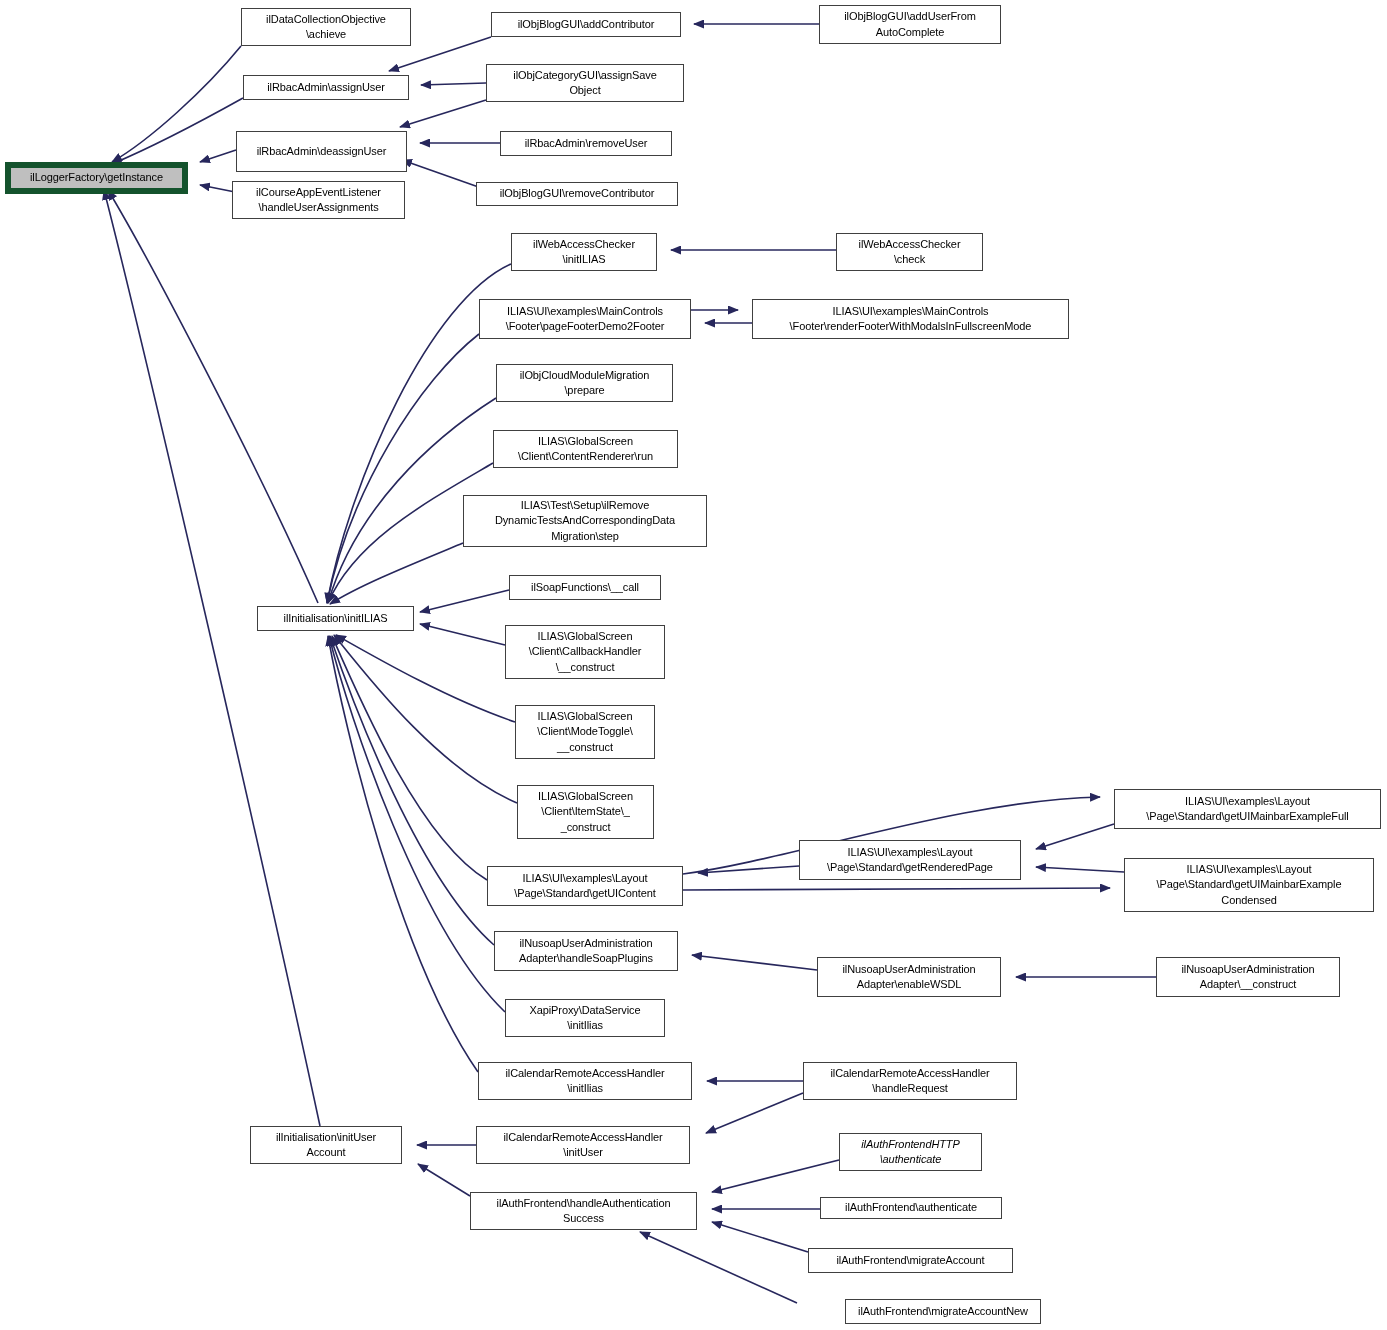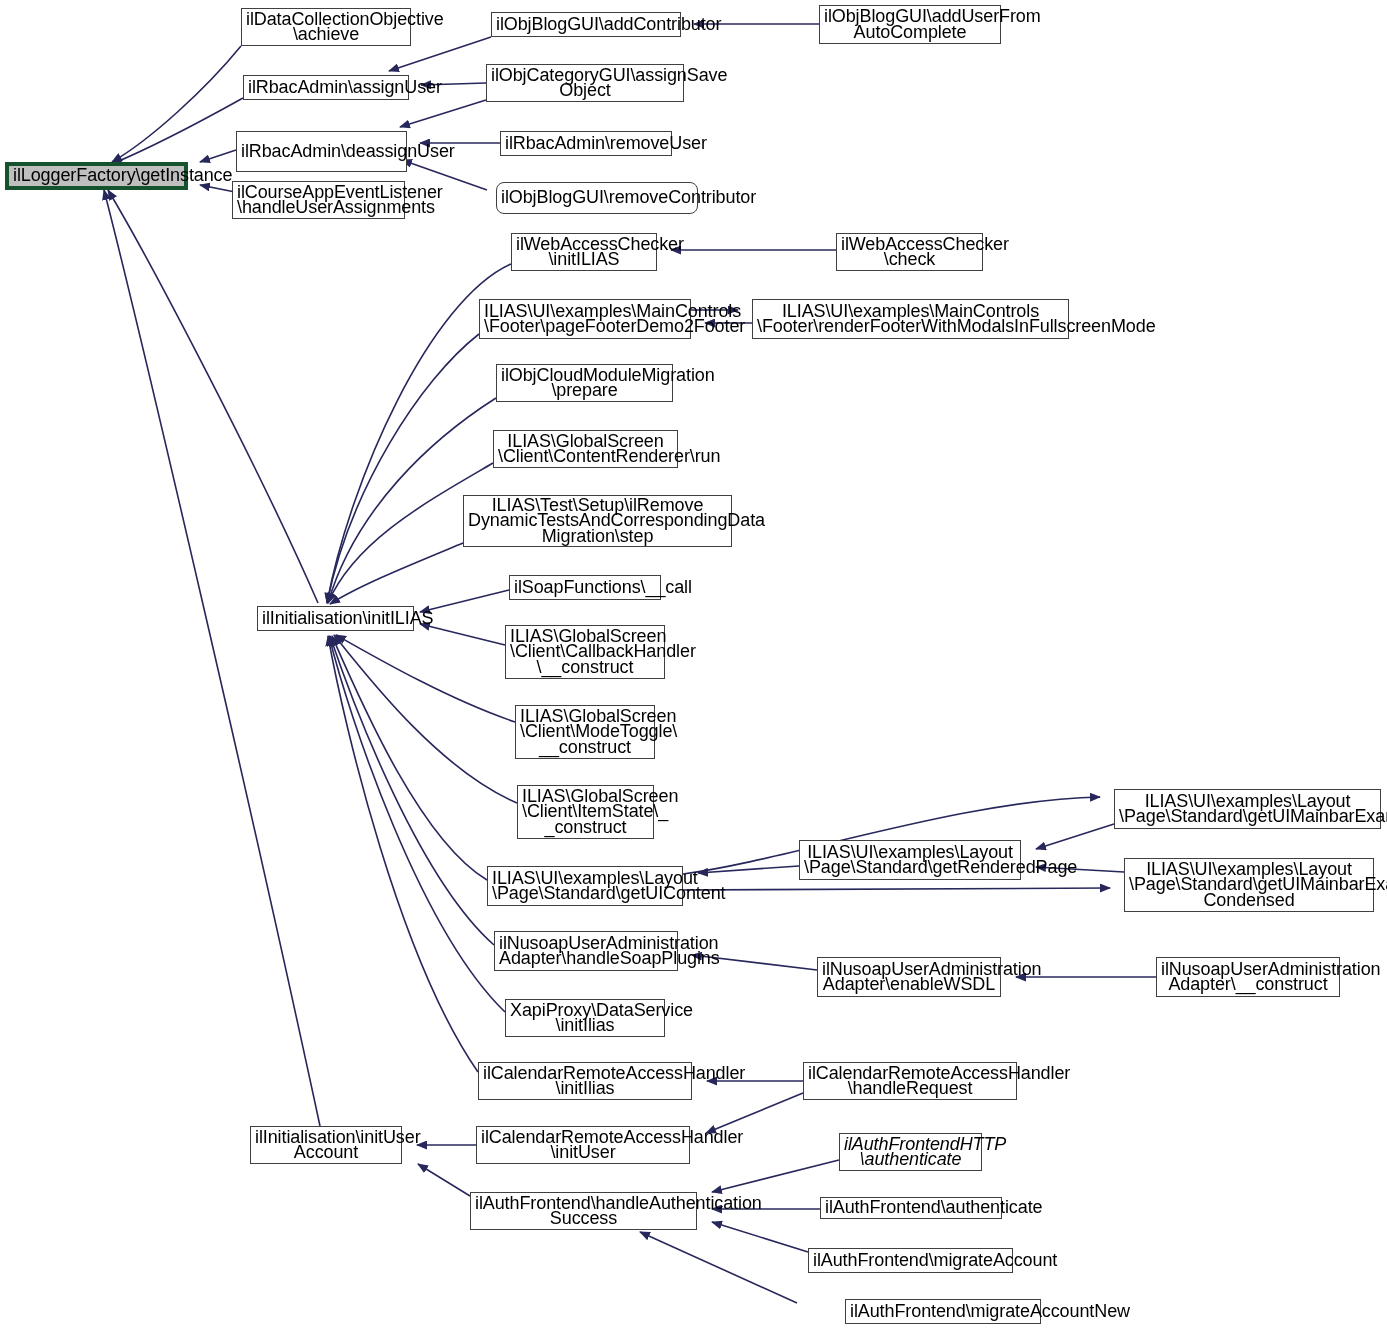--- a/index.html
+++ b/index.html
@@ -17,34 +17,34 @@
     left:0; top:0;
     width:1387px; height:1330px;
     pointer-events:none;
   }
   .node{
     position:absolute;
     box-sizing:border-box;
     border:1px solid #404040;
     background:#ffffff;
     color:#000000;
-    font-size:18px;
+    font-size:11px;
     line-height:15.5px;
     text-align:center;
     display:flex;
     align-items:center;
     justify-content:center;
     padding:10px 4px;
     white-space:pre-line;
     letter-spacing:-0.1px;
     z-index:2;
   }
   .node.root{
     background:#bfbfbf;
-    border:4px solid #14532d;
+    border:6px solid #14532d;
   }
   .node-label{display:block;width:100%;}
 </style>
 </head>
 <body>
 
 <div id="canvas" style="background: rgb(255, 255, 255);">
   <svg id="edges" xmlns="http://www.w3.org/2000/svg" viewBox="0 0 1387 1330">
     <defs>
       <marker id="arrow" markerWidth="11" markerHeight="9" refX="10" refY="4.5" orient="auto" markerUnits="userSpaceOnUse">
@@ -102,36 +102,36 @@
       <div class="node" style="left: 241px; top: 8px; width: 170px; height: 38px;"><span class="node-label">ilDataCollectionObjective
 \achieve</span></div>
       <div class="node" style="left: 243px; top: 75px; width: 166px; height: 25px;"><span class="node-label">ilRbacAdmin\assignUser</span></div>
       <div class="node" style="left: 236px; top: 131px; width: 171px; height: 41px;"><span class="node-label">ilRbacAdmin\deassignUser</span></div>
       <div class="node" style="left: 232px; top: 181px; width: 173px; height: 38px;"><span class="node-label">ilCourseAppEventListener
 \handleUserAssignments</span></div>
       <div class="node" style="left: 491px; top: 12px; width: 190px; height: 25px;"><span class="node-label">ilObjBlogGUI\addContributor</span></div>
       <div class="node" style="left: 486px; top: 64px; width: 198px; height: 38px;"><span class="node-label">ilObjCategoryGUI\assignSave
 Object</span></div>
       <div class="node" style="left: 500px; top: 131px; width: 172px; height: 25px;"><span class="node-label">ilRbacAdmin\removeUser</span></div>
-      <div class="node" style="left: 496px; top: 182px; width: 202px; height: 32px; border-radius: 8px;"><span class="node-label">ilObjBlogGUI\removeContributor</span></div>
+      <div class="node" style="left: 476px; top: 182px; width: 202px; height: 24px;"><span class="node-label">ilObjBlogGUI\removeContributor</span></div>
       <div class="node" style="left: 819px; top: 5px; width: 182px; height: 39px;"><span class="node-label">ilObjBlogGUI\addUserFrom
 AutoComplete</span></div>
       <div class="node" style="left: 511px; top: 233px; width: 146px; height: 38px;"><span class="node-label">ilWebAccessChecker
 \initILIAS</span></div>
       <div class="node" style="left: 836px; top: 233px; width: 147px; height: 38px;"><span class="node-label">ilWebAccessChecker
 \check</span></div>
       <div class="node" style="left: 479px; top: 299px; width: 212px; height: 40px;"><span class="node-label">ILIAS\UI\examples\MainControls
 \Footer\pageFooterDemo2Footer</span></div>
       <div class="node" style="left: 752px; top: 299px; width: 317px; height: 40px;"><span class="node-label">ILIAS\UI\examples\MainControls
 \Footer\renderFooterWithModalsInFullscreenMode</span></div>
       <div class="node" style="left: 496px; top: 364px; width: 177px; height: 38px;"><span class="node-label">ilObjCloudModuleMigration
 \prepare</span></div>
       <div class="node" style="left: 493px; top: 430px; width: 185px; height: 38px;"><span class="node-label">ILIAS\GlobalScreen
 \Client\ContentRenderer\run</span></div>
-      <div class="node" style="left: 463px; top: 495px; width: 269px; height: 52px;"><span class="node-label">ILIAS\Test\Setup\ilRemove
+      <div class="node" style="left: 463px; top: 495px; width: 244px; height: 52px;"><span class="node-label">ILIAS\Test\Setup\ilRemove
 DynamicTestsAndCorrespondingData
 Migration\step</span></div>
       <div class="node" style="left: 257px; top: 606px; width: 157px; height: 25px;"><span class="node-label">ilInitialisation\initILIAS</span></div>
       <div class="node" style="left: 509px; top: 575px; width: 152px; height: 25px;"><span class="node-label">ilSoapFunctions\__call</span></div>
       <div class="node" style="left: 505px; top: 625px; width: 160px; height: 54px;"><span class="node-label">ILIAS\GlobalScreen
 \Client\CallbackHandler
 \__construct</span></div>
       <div class="node" style="left: 515px; top: 705px; width: 140px; height: 54px;"><span class="node-label">ILIAS\GlobalScreen
 \Client\ModeToggle\
 __construct</span></div>

